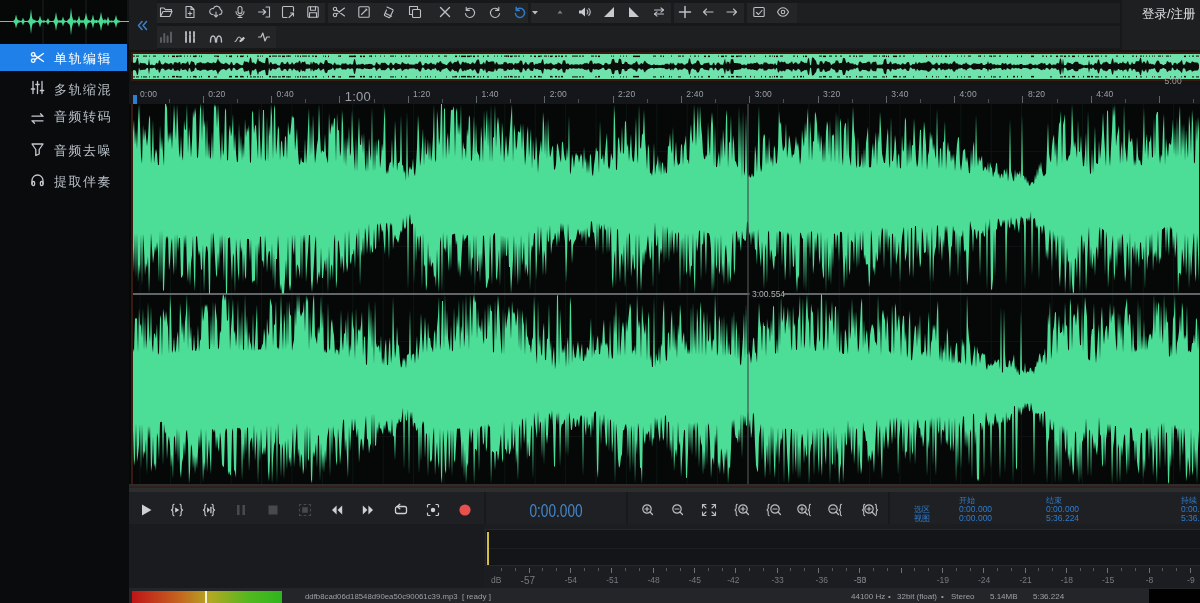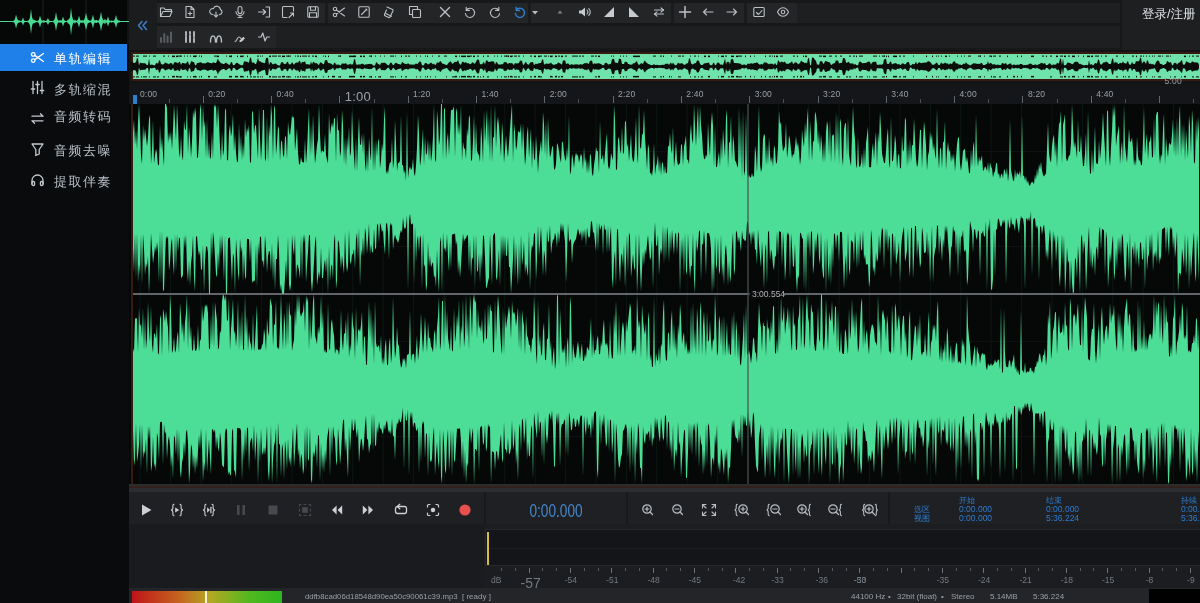--- a/index.html
+++ b/index.html
@@ -836,61 +836,61 @@
 <div class="abs" style="left:1181px;top:496px;font-size:8px;color:#2f7cd0;line-height:9px">持续<br><span style="font-size:8.5px">0:00.000<br>5:36.224</span></div>
 
 <div class="abs" style="left:129px;top:524px;width:1071px;height:64px;background:#191b1e"></div>
 <div class="abs" style="left:484px;top:524px;width:716px;height:64px;background:#1b1d20"></div>
 <div class="abs" style="left:485px;top:529px;width:715px;height:37px;background:#131518;border:1px solid #26282c;border-right:none"></div>
 <div class="abs" style="left:486px;top:548px;width:714px;height:1px;background:#1d2023"></div>
 <div class="abs" style="left:487px;top:532px;width:2px;height:33px;background:#d3be45"></div>
 <div style="position:absolute;left:501.0px;top:568px;width:1px;height:2.5px;background:#53595f"></div>
     <div style="position:absolute;left:514.8px;top:568px;width:1px;height:2.5px;background:#53595f"></div>
     <div style="position:absolute;left:528.6px;top:568px;width:1px;height:5px;background:#6c7278"></div>
-    <div style="position:absolute;left:520.6px;top:575px;width:18px;text-align:right;font-size:14px;color:#757b82">-57</div>
+    <div style="position:absolute;left:520.6px;top:575px;width:18px;text-align:left;font-size:10px;color:#757b82">-57</div>
     <div style="position:absolute;left:542.4px;top:568px;width:1px;height:2.5px;background:#53595f"></div>
     <div style="position:absolute;left:556.2px;top:568px;width:1px;height:2.5px;background:#53595f"></div>
     <div style="position:absolute;left:569.9px;top:568px;width:1px;height:5px;background:#6c7278"></div>
     <div style="position:absolute;left:561.9px;top:575px;width:18px;text-align:center;font-size:8.5px;color:#757b82">-54</div>
     <div style="position:absolute;left:583.7px;top:568px;width:1px;height:2.5px;background:#53595f"></div>
     <div style="position:absolute;left:597.5px;top:568px;width:1px;height:2.5px;background:#53595f"></div>
     <div style="position:absolute;left:611.3px;top:568px;width:1px;height:5px;background:#6c7278"></div>
     <div style="position:absolute;left:603.3px;top:575px;width:18px;text-align:center;font-size:8.5px;color:#757b82">-51</div>
     <div style="position:absolute;left:625.0px;top:568px;width:1px;height:2.5px;background:#53595f"></div>
     <div style="position:absolute;left:638.8px;top:568px;width:1px;height:2.5px;background:#53595f"></div>
     <div style="position:absolute;left:652.6px;top:568px;width:1px;height:5px;background:#6c7278"></div>
     <div style="position:absolute;left:644.6px;top:575px;width:18px;text-align:center;font-size:8.5px;color:#757b82">-48</div>
     <div style="position:absolute;left:666.4px;top:568px;width:1px;height:2.5px;background:#53595f"></div>
     <div style="position:absolute;left:680.1px;top:568px;width:1px;height:2.5px;background:#53595f"></div>
     <div style="position:absolute;left:693.9px;top:568px;width:1px;height:5px;background:#6c7278"></div>
     <div style="position:absolute;left:685.9px;top:575px;width:18px;text-align:center;font-size:8.5px;color:#757b82">-45</div>
     <div style="position:absolute;left:707.7px;top:568px;width:1px;height:2.5px;background:#53595f"></div>
     <div style="position:absolute;left:721.5px;top:568px;width:1px;height:2.5px;background:#53595f"></div>
     <div style="position:absolute;left:735.2px;top:568px;width:1px;height:5px;background:#6c7278"></div>
-    <div style="position:absolute;left:727.2px;top:575px;width:18px;text-align:right;font-size:8.5px;color:#757b82">-42</div>
+    <div style="position:absolute;left:727.2px;top:575px;width:18px;text-align:left;font-size:8.5px;color:#757b82">-42</div>
     <div style="position:absolute;left:749.0px;top:568px;width:1px;height:2.5px;background:#53595f"></div>
     <div style="position:absolute;left:762.8px;top:568px;width:1px;height:2.5px;background:#53595f"></div>
     <div style="position:absolute;left:776.6px;top:568px;width:1px;height:5px;background:#6c7278"></div>
     <div style="position:absolute;left:768.6px;top:575px;width:18px;text-align:center;font-size:8.5px;color:#757b82">-33</div>
     <div style="position:absolute;left:790.4px;top:568px;width:1px;height:2.5px;background:#53595f"></div>
     <div style="position:absolute;left:804.1px;top:568px;width:1px;height:2.5px;background:#53595f"></div>
     <div style="position:absolute;left:817.9px;top:568px;width:1px;height:5px;background:#6c7278"></div>
     <div style="position:absolute;left:809.9px;top:575px;width:18px;text-align:right;font-size:8.5px;color:#757b82">-36</div>
     <div style="position:absolute;left:831.7px;top:568px;width:1px;height:2.5px;background:#53595f"></div>
     <div style="position:absolute;left:845.5px;top:568px;width:1px;height:2.5px;background:#53595f"></div>
     <div style="position:absolute;left:859.2px;top:568px;width:1px;height:5px;background:#6c7278"></div>
     <div style="position:absolute;left:851.2px;top:575px;width:18px;text-align:center;font-size:8.5px;color:#757b82">-53</div>
     <div style="position:absolute;left:873.0px;top:568px;width:1px;height:2.5px;background:#53595f"></div>
     <div style="position:absolute;left:886.8px;top:568px;width:1px;height:2.5px;background:#53595f"></div>
     <div style="position:absolute;left:900.6px;top:568px;width:1px;height:5px;background:#6c7278"></div>
     <div style="position:absolute;left:851px;top:575px;width:18px;text-align:center;font-size:8.5px;color:#757b82">-30</div>
     <div style="position:absolute;left:914.3px;top:568px;width:1px;height:2.5px;background:#53595f"></div>
     <div style="position:absolute;left:928.1px;top:568px;width:1px;height:2.5px;background:#53595f"></div>
     <div style="position:absolute;left:941.9px;top:568px;width:1px;height:5px;background:#6c7278"></div>
-    <div style="position:absolute;left:933.9px;top:575px;width:18px;text-align:center;font-size:8.5px;color:#757b82">-35</div>
+    <div style="position:absolute;left:933.9px;top:575px;width:18px;text-align:center;font-size:8.5px;color:#757b82">-19</div>
     <div style="position:absolute;left:955.7px;top:568px;width:1px;height:2.5px;background:#53595f"></div>
     <div style="position:absolute;left:969.5px;top:568px;width:1px;height:2.5px;background:#53595f"></div>
     <div style="position:absolute;left:983.2px;top:568px;width:1px;height:5px;background:#6c7278"></div>
     <div style="position:absolute;left:975.2px;top:575px;width:18px;text-align:center;font-size:8.5px;color:#757b82">-24</div>
     <div style="position:absolute;left:997.0px;top:568px;width:1px;height:2.5px;background:#53595f"></div>
     <div style="position:absolute;left:1010.8px;top:568px;width:1px;height:2.5px;background:#53595f"></div>
     <div style="position:absolute;left:1024.6px;top:568px;width:1px;height:5px;background:#6c7278"></div>
     <div style="position:absolute;left:1016.6px;top:575px;width:18px;text-align:center;font-size:8.5px;color:#757b82">-21</div>
     <div style="position:absolute;left:1038.3px;top:568px;width:1px;height:2.5px;background:#53595f"></div>
     <div style="position:absolute;left:1052.1px;top:568px;width:1px;height:2.5px;background:#53595f"></div>

